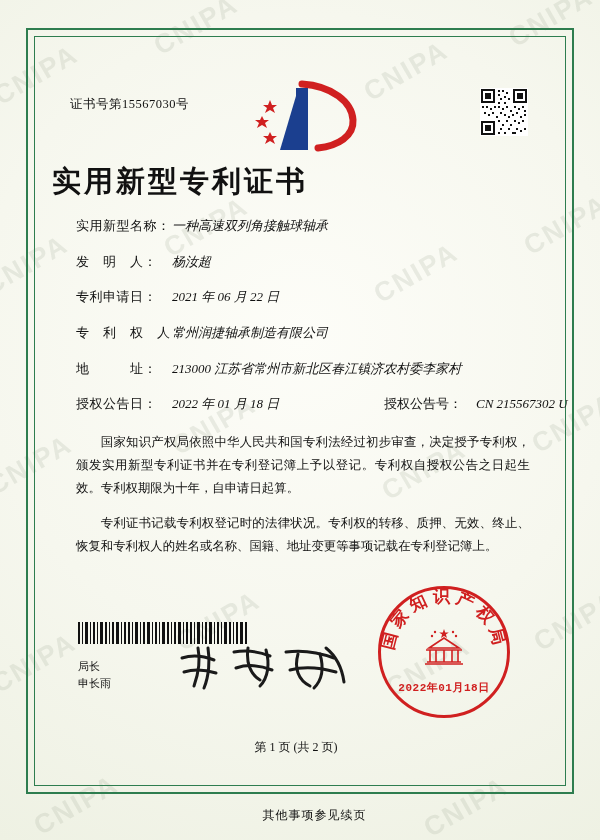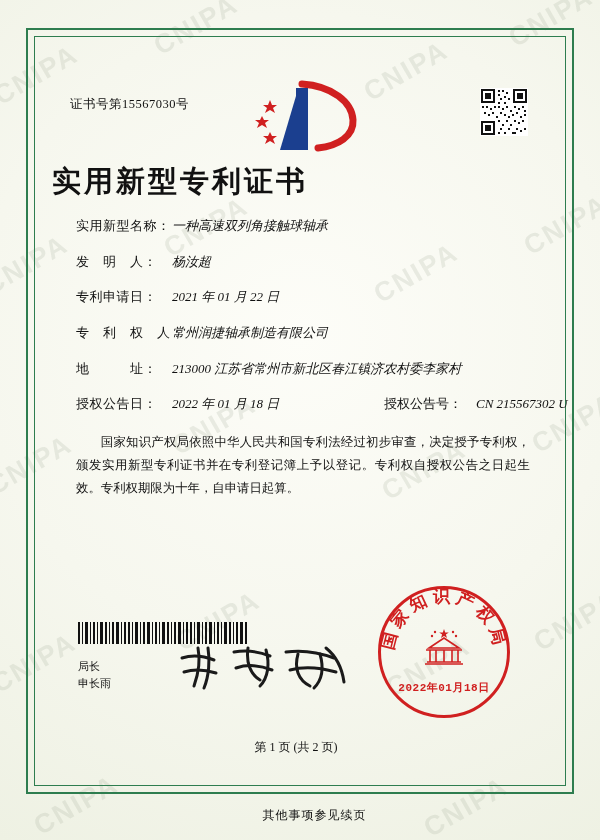--- a/index.html
+++ b/index.html
@@ -270,41 +270,42 @@
       </div>
 
       <div class="row">
         <div class="label">发　明　人：</div>
         <div class="value">杨汝超</div>
       </div>
 
 
       <div class="row">
         <div class="label">专利申请日：</div>
-        <div class="value">2021 年 01 月 22 日</div>
+        <div class="value">2021 年 06 月 22 日</div>
       </div>
 
       <div class="row">
         <div class="label">专　利　权　人：</div>
         <div class="value">常州润捷轴承制造有限公司</div>
       </div>
 
       <div class="row">
         <div class="label">地　　　址：</div>
         <div class="value">213000 江苏省常州市新北区春江镇济农村委李家村</div>
       </div>
 
       <div class="row two">
         <div class="label">授权公告日：</div>
         <div class="value">2022 年 01 月 18 日</div>
         <div class="label2">授权公告号：</div>
         <div class="value">CN 215567302 U</div>
       </div>
 
       <div class="para">国家知识产权局依照中华人民共和国专利法经过初步审查，决定授予专利权，颁发实用新型专利证书并在专利登记簿上予以登记。专利权自授权公告之日起生效。专利权期限为十年，自申请日起算。</div>
+      <div class="para">专利证书记载专利权登记时的法律状况。专利权的转移、质押、无效、终止、恢复和专利权人的姓名或名称、国籍、地址变更等事项记载在专利登记簿上。</div>
     </div>
 
     <div class="barcode">
       <svg viewBox="0 0 172 22" width="172" height="22" aria-hidden="true">
         <g fill="#111111">
           <rect x="0" y="0" width="2" height="22"></rect>
             <rect x="4" y="0" width="1" height="22"></rect>
           <rect x="7" y="0" width="3" height="22"></rect>
             <rect x="12" y="0" width="1" height="22"></rect>
           <rect x="15" y="0" width="2" height="22"></rect>

